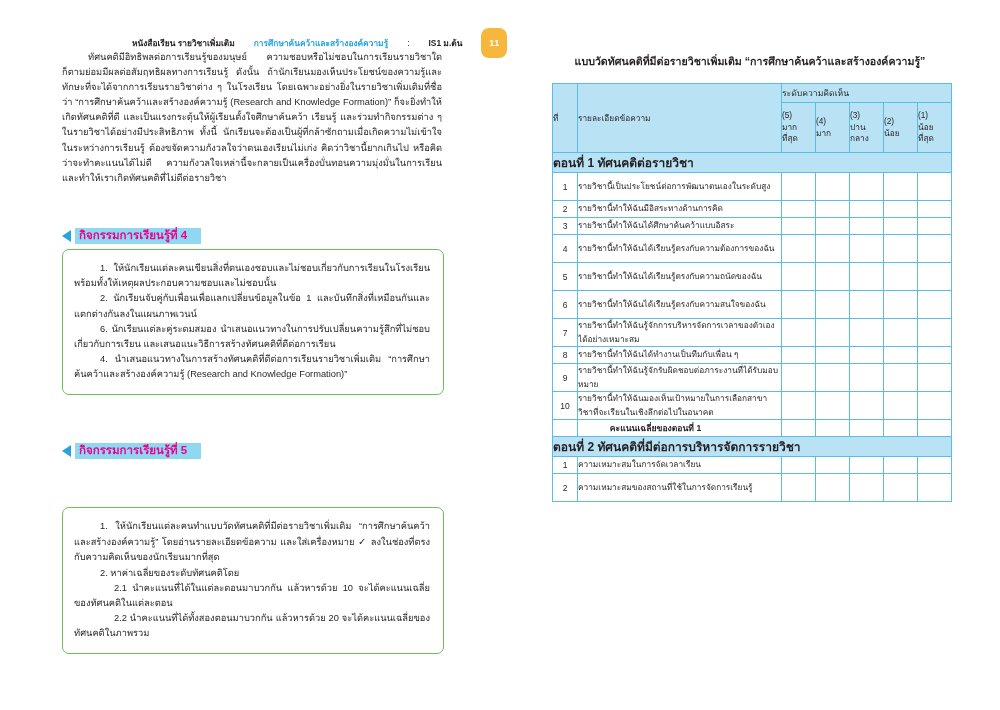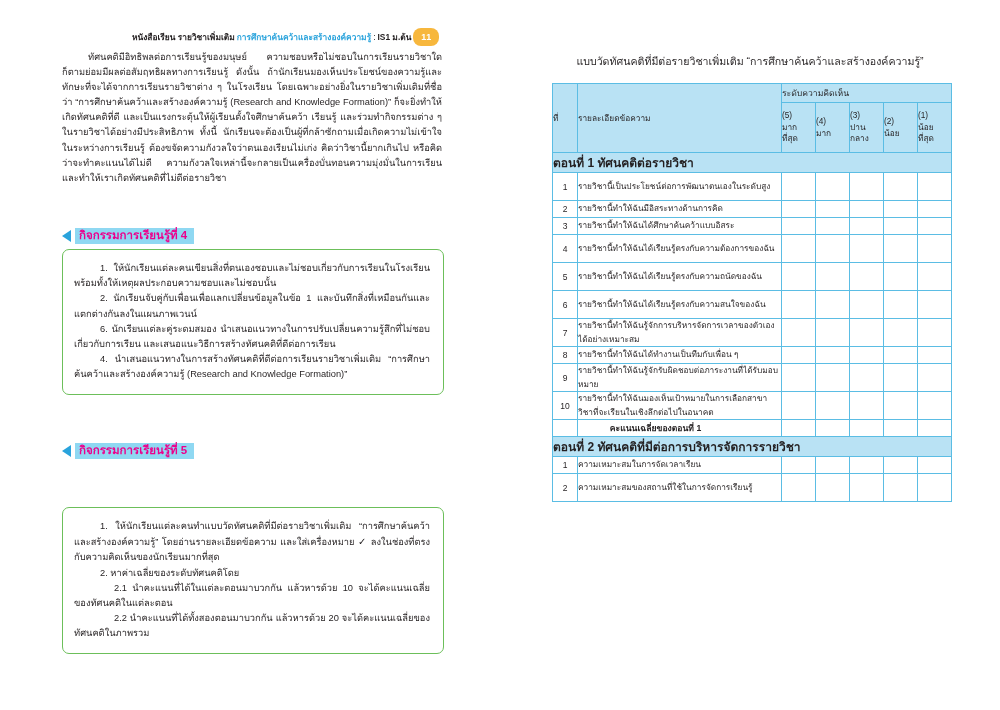--- a/index.html
+++ b/index.html
@@ -21,36 +21,36 @@
     width: 500px; height: 710px;
     padding: 0;
   }
 
   
   .runhead {
     position: absolute;
     top: 28px;
     display: flex;
     align-items: center;
-    gap: 2px;
+    gap: 19px;
     font-size: 8.4px;
     font-weight: bold;
     color: #231f20;
     white-space: nowrap;
   }
   .runhead-left { left: 132px; }
   .rh-accent { color: #29a3dc; font-weight: bold; }
   .rh-plain { color: #231f20; font-weight: bold; }
   .rh-sep { color: #231f20; font-weight: normal; }
   .pagenum {
     display: inline-flex;
     align-items: center;
     justify-content: center;
     min-width: 26px;
-    height: 18px;
+    height: 30px;
     padding: 0 6px;
     border-radius: 8px;
     background: #f7b73d;
     color: #ffffff;
     font-size: 9px;
     font-weight: bold;
     letter-spacing: .3px;
   }
 
   
@@ -75,21 +75,21 @@
     gap: 4px;
   }
   .tri {
     width: 0; height: 0;
     border-top: 6.5px solid transparent;
     border-bottom: 6.5px solid transparent;
     border-right: 9px solid #29a3dc;
   }
   .activity-title {
     display: inline-block;
-    padding: 1px 7px 2px 4px;
+    padding: 1px 14px 2px 4px;
     background: #8fd8f2;
     color: #ec008c;
     font-size: 11.5px;
     font-weight: bold;
     line-height: 13px;
     white-space: nowrap;
   }
 
   
   .greenbox {
@@ -110,21 +110,21 @@
   .i2 { text-indent: 40px; }
   .chk { font-weight: bold; font-size: 10px; }
 
   
   .sheet-title {
     position: absolute;
     top: 53px;
     left: 0; right: 0;
     text-align: center;
     font-size: 10.6px;
-    font-weight: normal;
+    font-weight: bold;
     color: #231f20;
   }
 
   
   .tbl-wrap {
     position: absolute;
     top: 83px;
     left: 52px;
     width: 400px;
   }

